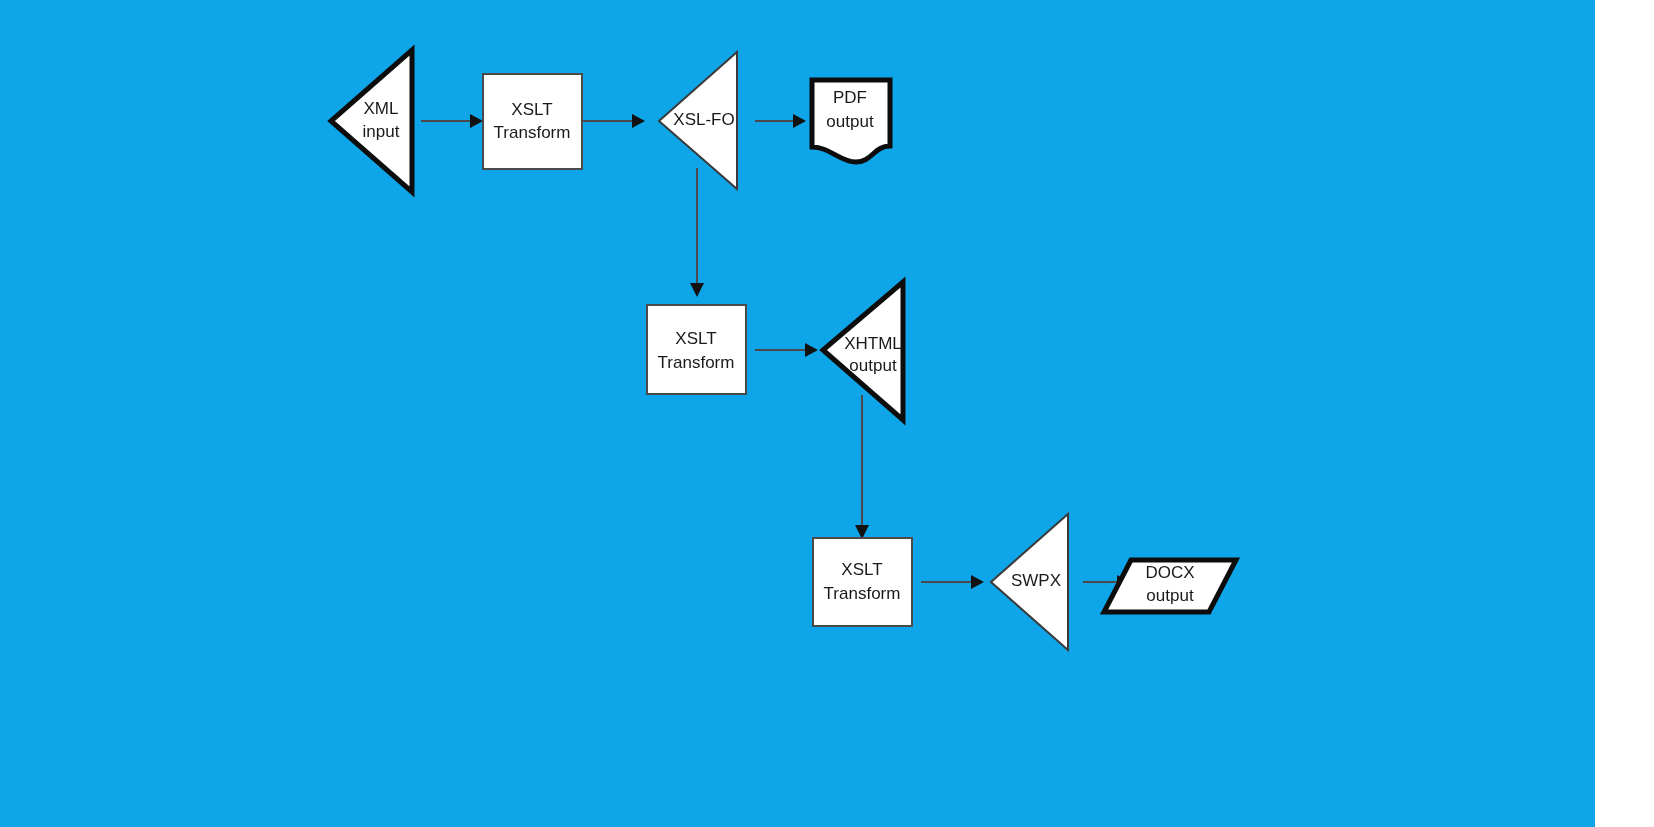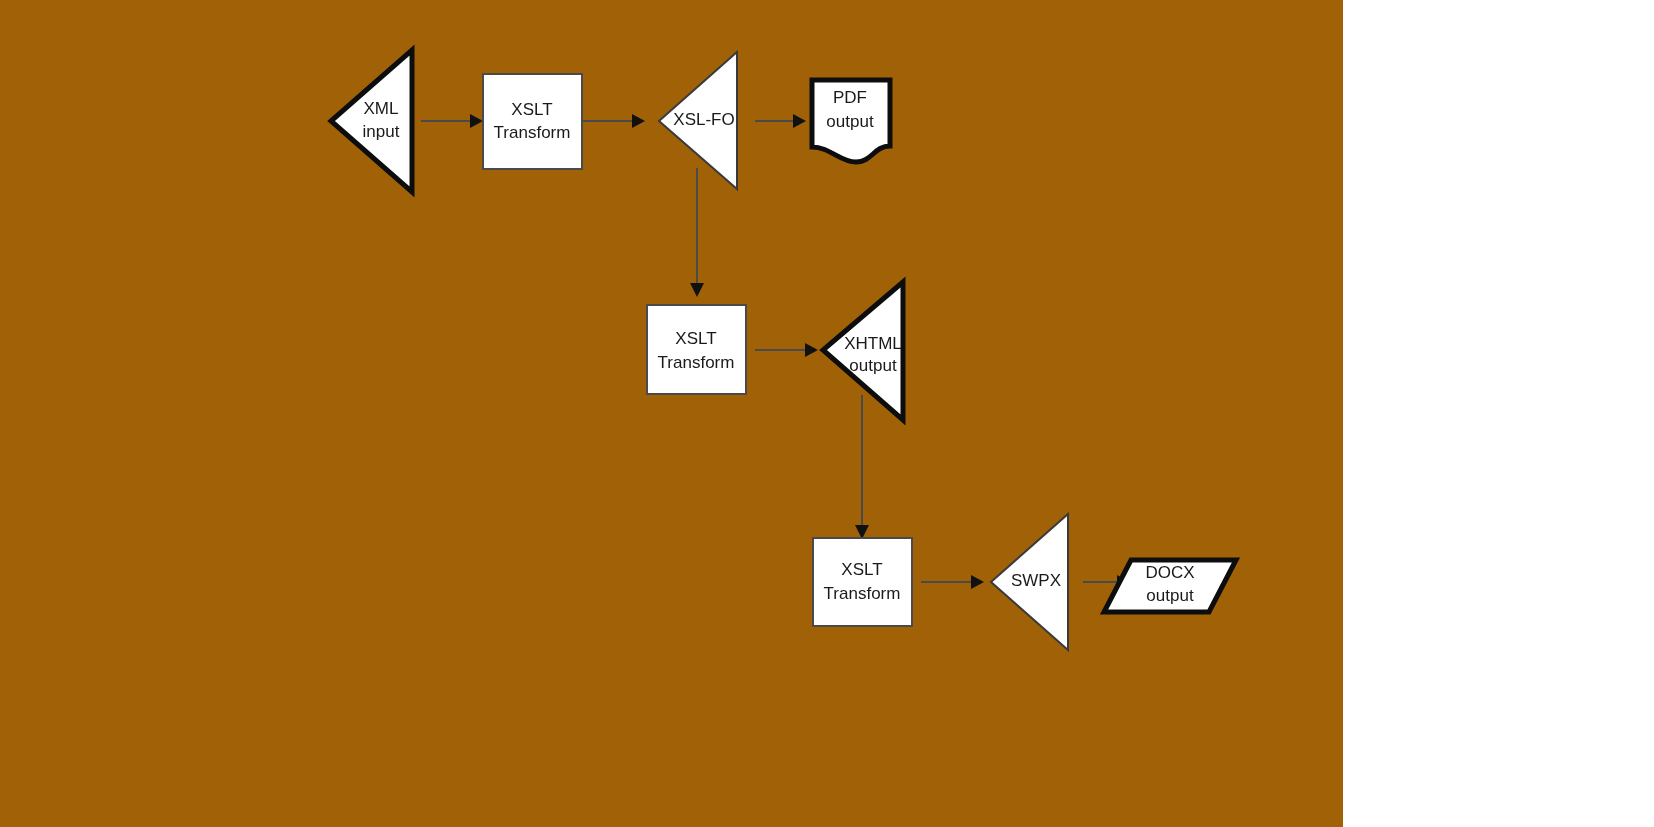--- a/index.html
+++ b/index.html
@@ -8,23 +8,23 @@
     background: #ffffff;
   }
   body {
     width: 1654px;
     height: 827px;
     font-family: "Liberation Sans", sans-serif;
     overflow: hidden;
   }
   #diagram-root {
     position: relative;
-    width: 1343px;
+    width: 1595px;
     height: 827px;
-    background: #a16207;
+    background: #0ea5e9;
   }
   #diagram-svg {
     position: absolute;
     top: 0;
     left: 0;
     width: 1654px;
     height: 827px;
     display: block;
   }
   .node-label {

